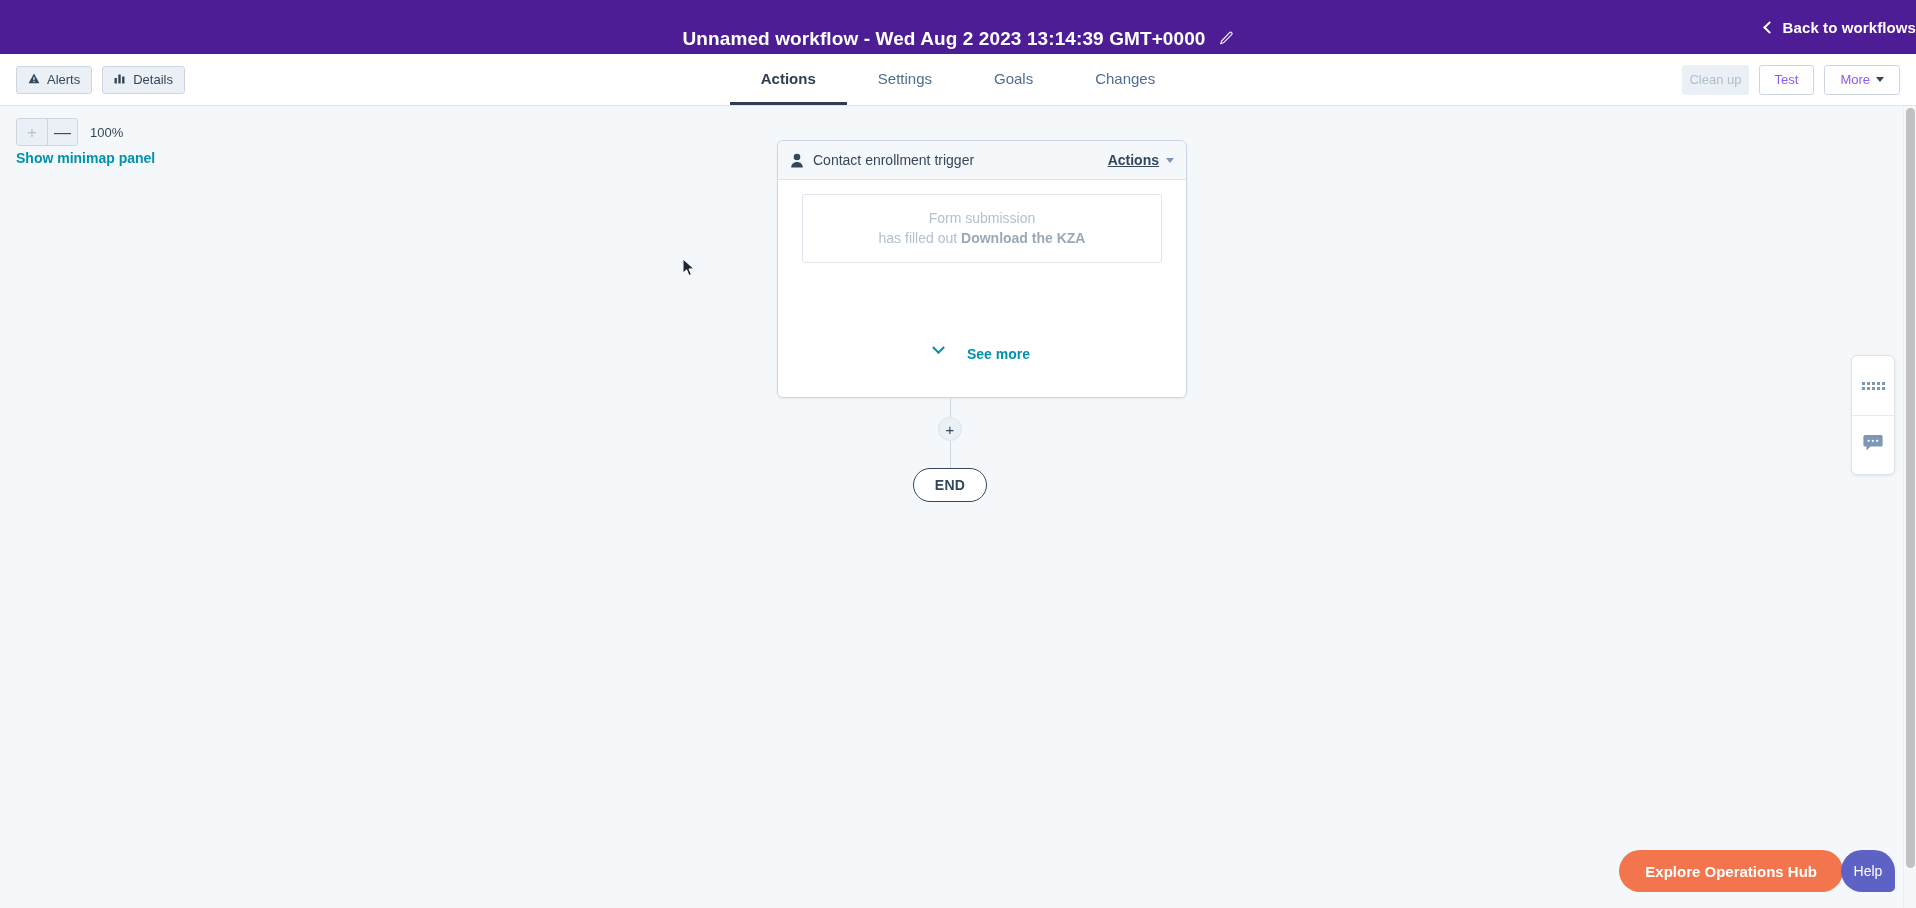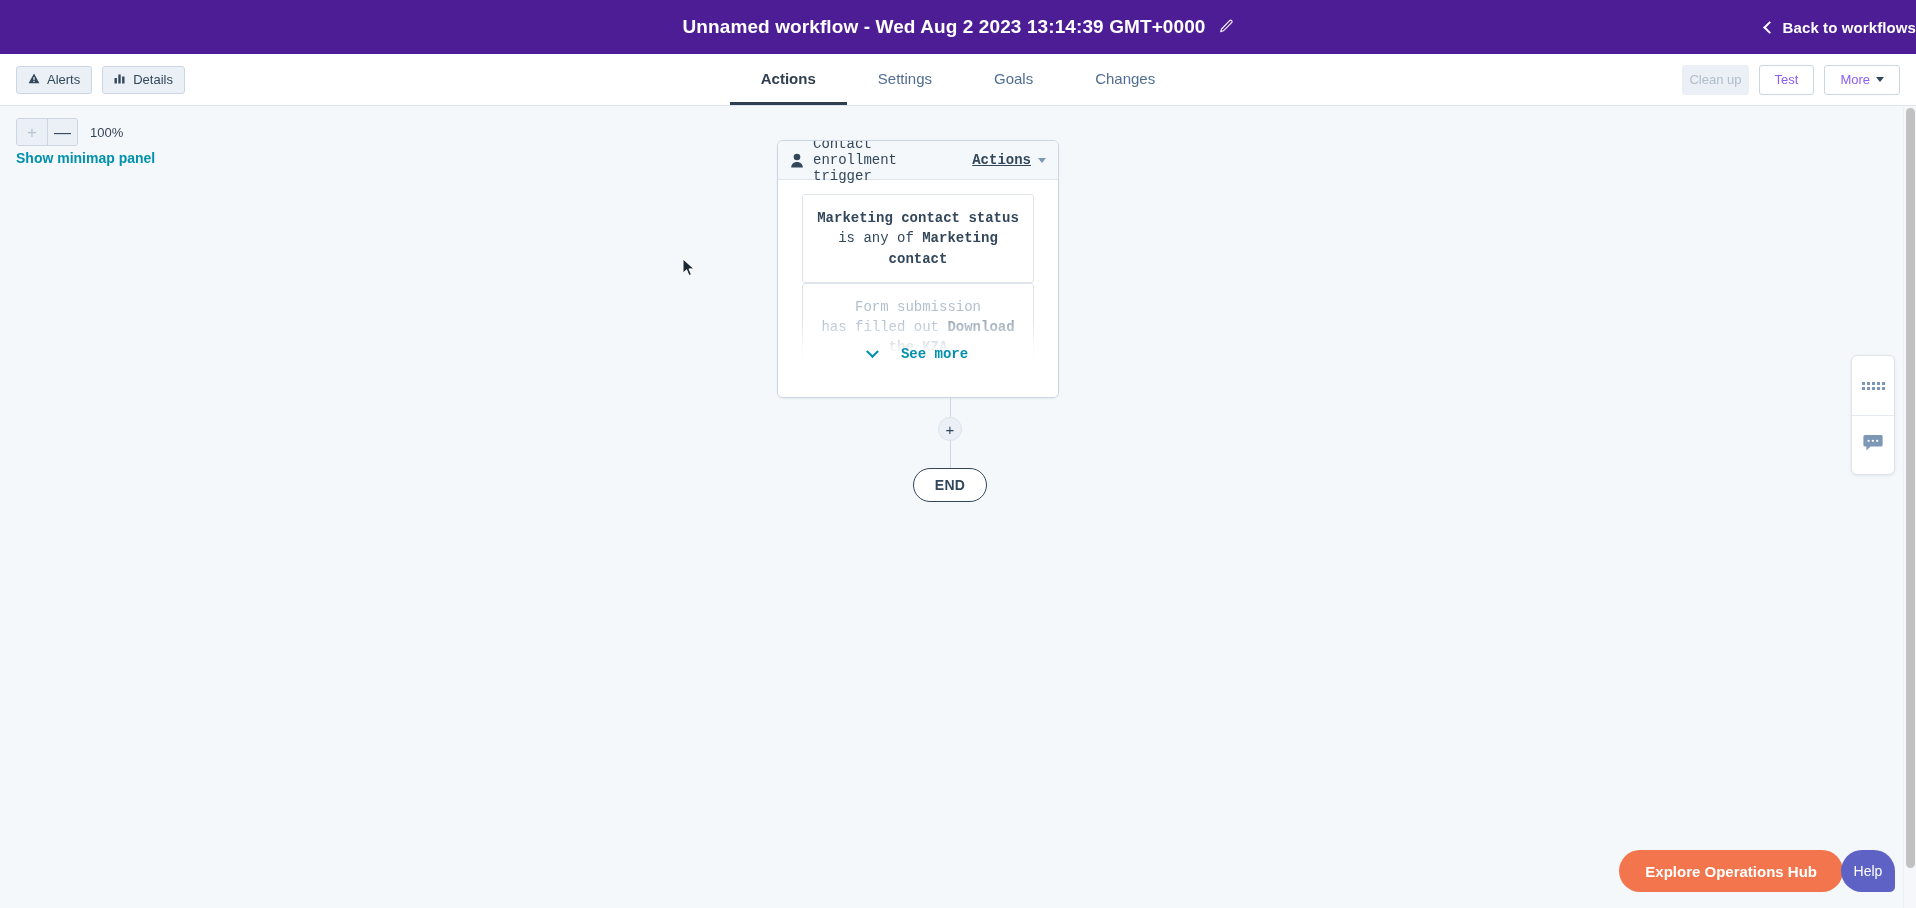--- a/index.html
+++ b/index.html
@@ -37,21 +37,21 @@
     display: block;
     width: 9px; height: 9px;
     border-left: 2px solid #ffffff;
     border-bottom: 2px solid #ffffff;
     transform: rotate(45deg);
     margin-top: 0px;
   }
   .topbar-title-wrap {
     position: absolute;
     left: 0; right: 0;
-    top: 0;
+    top: 12px;
     height: 54px;
     display: flex;
     align-items: center;
     justify-content: center;
     gap: 12px;
     pointer-events: none;
   }
   .topbar-title {
     color: #ffffff;
     font-size: 19px;
@@ -240,28 +240,27 @@
     font-size: 14px;
     font-weight: 700;
     cursor: pointer;
   }
 
   
   .trigger-card {
     position: absolute;
     left: 777px;
     top: 34px;
-    width: 282px;
+    width: 410px;
     height: 258px;
     background: #ffffff;
     border: 1px solid #cbd6e2;
     border-radius: 6px;
     box-shadow: 0 1px 2px rgba(45,62,80,0.08);
     overflow: hidden;
-    font-family: Liberation Mono, monospace;
   }
   .trigger-head {
     height: 39px;
     background: #f5f8fa;
     border-bottom: 1px solid #dfe3eb;
     display: flex;
     align-items: center;
     padding: 0 12px;
     gap: 9px;
   }
@@ -329,21 +328,20 @@
     bottom: 0;
     height: 78px;
     background: linear-gradient(to bottom, rgba(255,255,255,0) 0%, rgba(255,255,255,0.85) 36%, #ffffff 62%);
     pointer-events: none;
   }
   .see-more {
     position: absolute;
     left: 0; right: 0;
     bottom: 36px;
     display: flex;
-    align-items: center;
     justify-content: center;
     gap: 24px;
     color: #0091ae;
     font-size: 14px;
     font-weight: 700;
     cursor: pointer;
   }
   .chev-down {
     width: 9px; height: 9px;
     border-right: 2px solid #0091ae;
@@ -581,23 +579,20 @@
       </span>
       <span class="trigger-head-title">Contact enrollment trigger</span>
       <span class="actions-link">
         <span>Actions</span>
         <span class="caret-sm"></span>
       </span>
     </div>
 
     <div class="trigger-body">
 
-      <div class="filter-box">
-        <b>Marketing contact status</b><span> is any of </span><b>Marketing contact</b>
-      </div>
 
 
       <div class="filter-box faded">
         <div>Form submission</div>
         <div>
           <span>has filled out </span><b>Download the KZA</b>
         </div>
       </div>
 
       <div class="fade-mask"></div>

